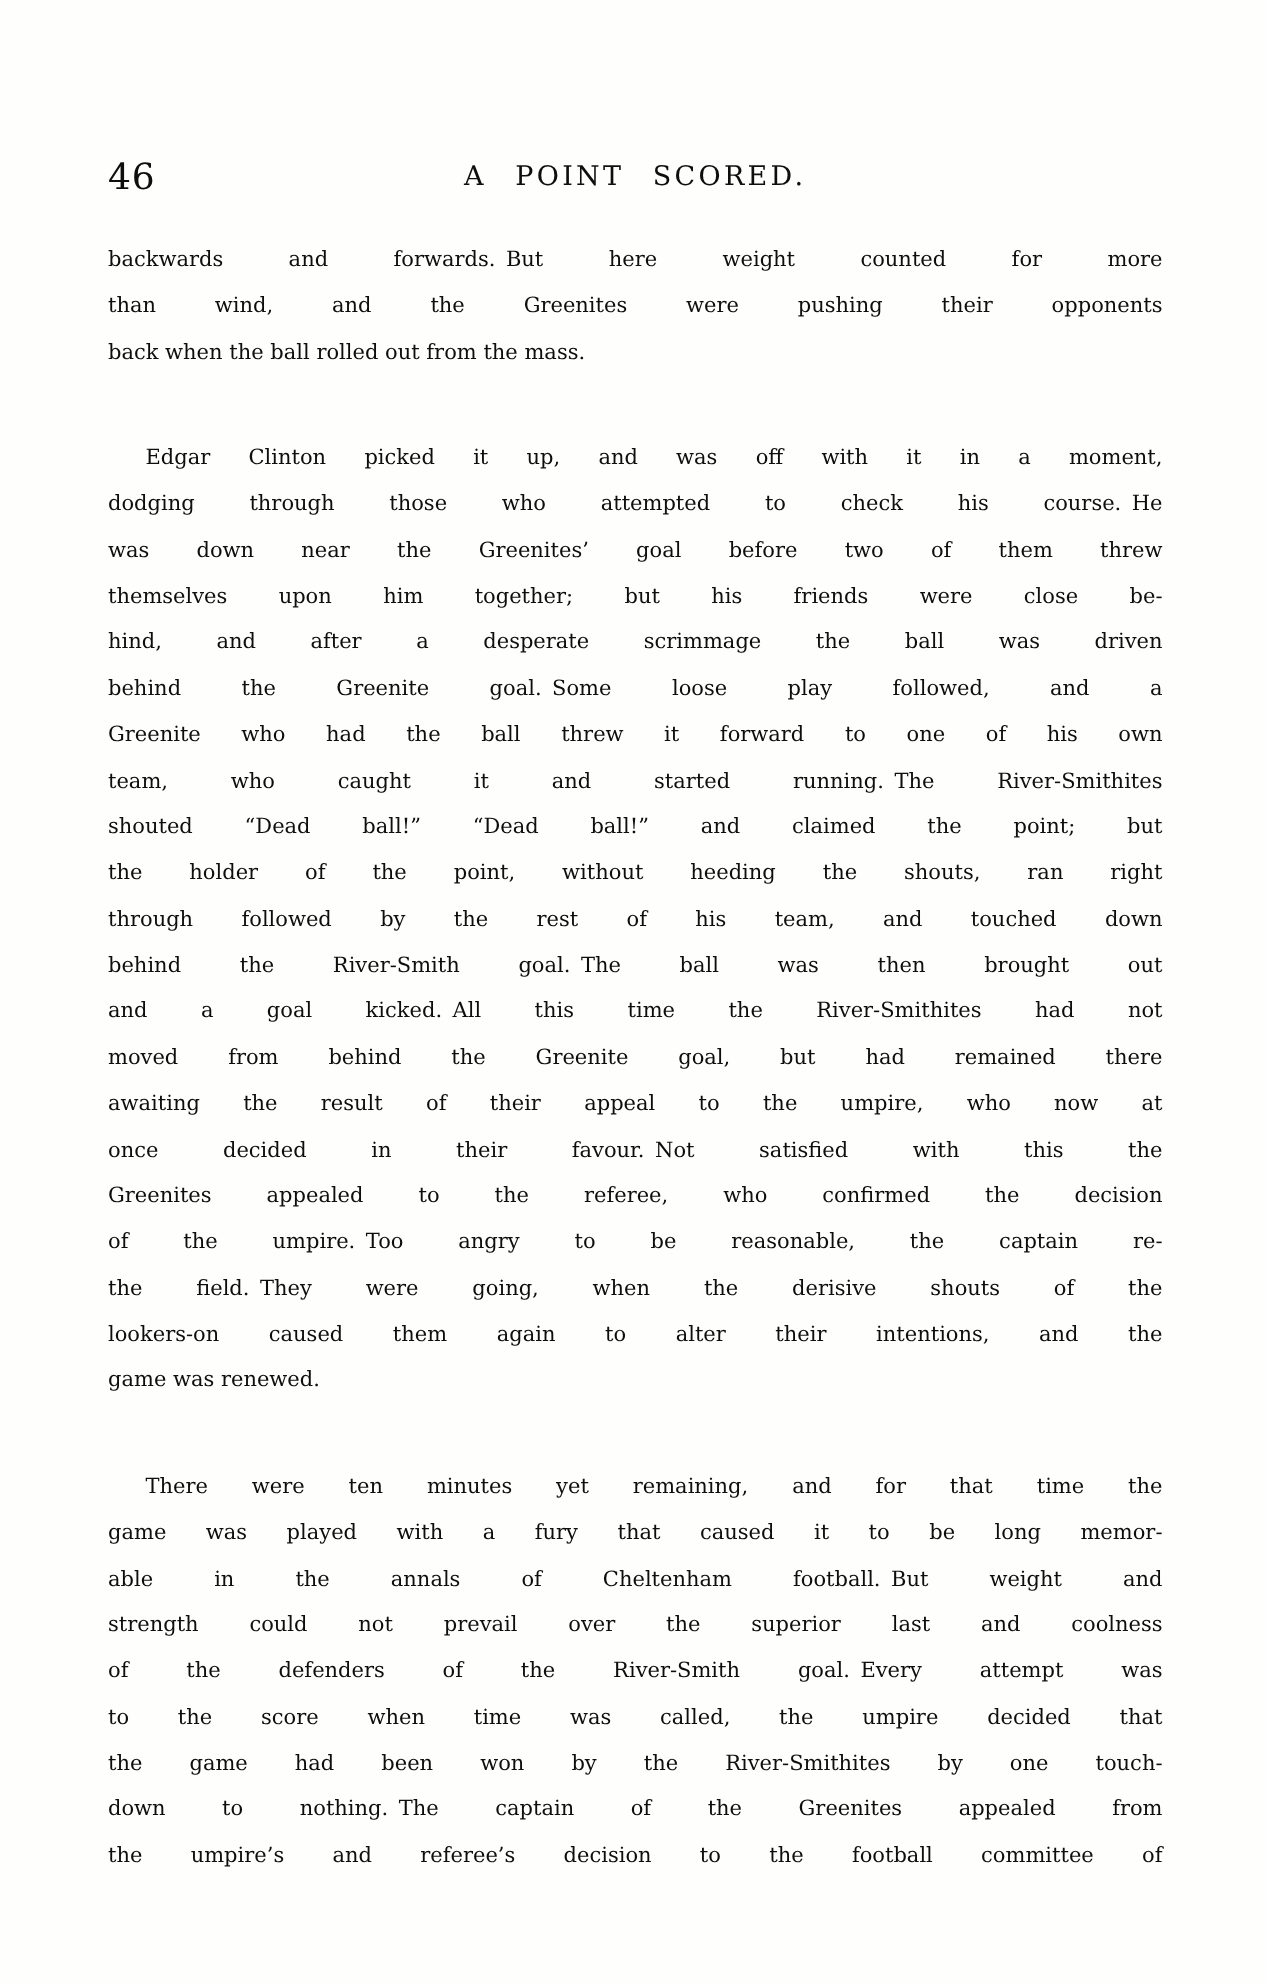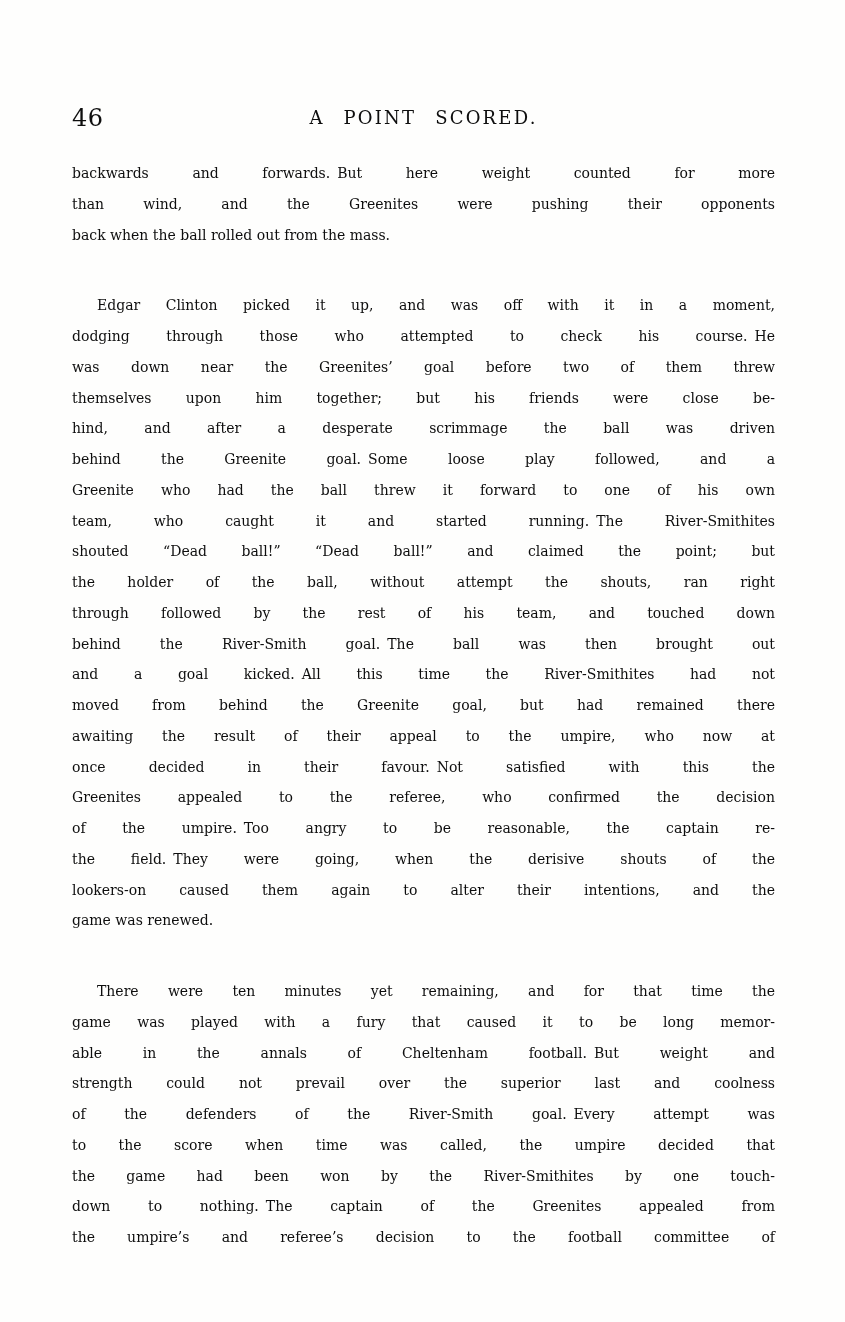--- a/index.html
+++ b/index.html
@@ -81,21 +81,21 @@
       <div class="line no-just">back when the ball rolled out from the mass.</div>
       <div class="line indent">Edgar Clinton picked it up, and was off with it in a moment,</div>
       <div class="line">dodging through those who attempted to check his course. He</div>
       <div class="line">was down near the Greenites’ goal before two of them threw</div>
       <div class="line">themselves upon him together; but his friends were close be-</div>
       <div class="line">hind, and after a desperate scrimmage the ball was driven</div>
       <div class="line">behind the Greenite goal. Some loose play followed, and a</div>
       <div class="line">Greenite who had the ball threw it forward to one of his own</div>
       <div class="line">team, who caught it and started running. The River-Smithites</div>
       <div class="line">shouted “Dead ball!” “Dead ball!” and claimed the point; but</div>
-      <div class="line">the holder of the ball, without attempt the shouts, ran right</div>
+      <div class="line">the holder of the point, without heeding the shouts, ran right</div>
       <div class="line">through followed by the rest of his team, and touched down</div>
       <div class="line">behind the River-Smith goal. The ball was then brought out</div>
       <div class="line">and a goal kicked. All this time the River-Smithites had not</div>
       <div class="line">moved from behind the Greenite goal, but had remained there</div>
       <div class="line">awaiting the result of their appeal to the umpire, who now at</div>
       <div class="line">once decided in their favour. Not satisfied with this the</div>
       <div class="line">Greenites appealed to the referee, who confirmed the decision</div>
       <div class="line">of the umpire. Too angry to be reasonable, the captain re-</div>
       <div class="line">the field. They were going, when the derisive shouts of the</div>
       <div class="line">lookers-on caused them again to alter their intentions, and the</div>

